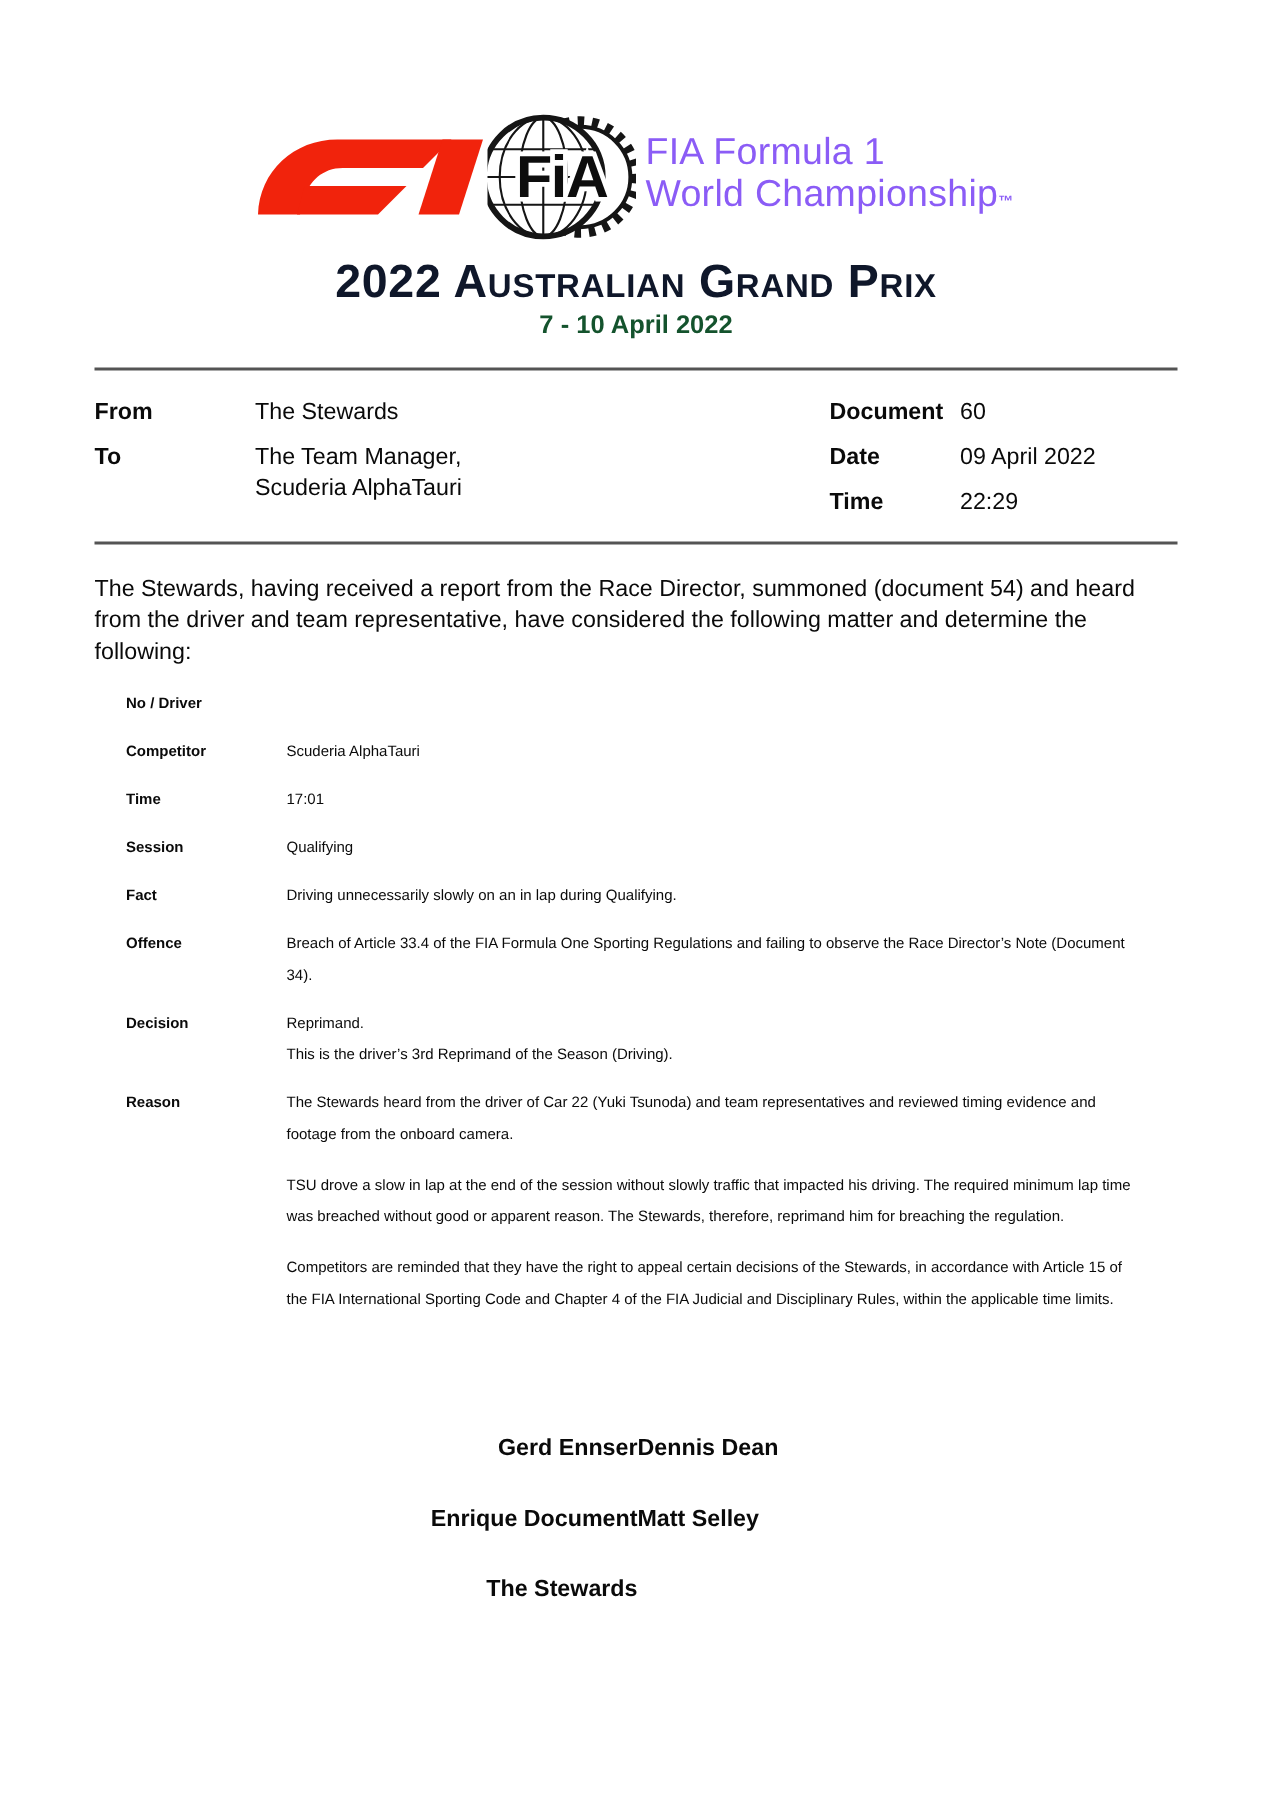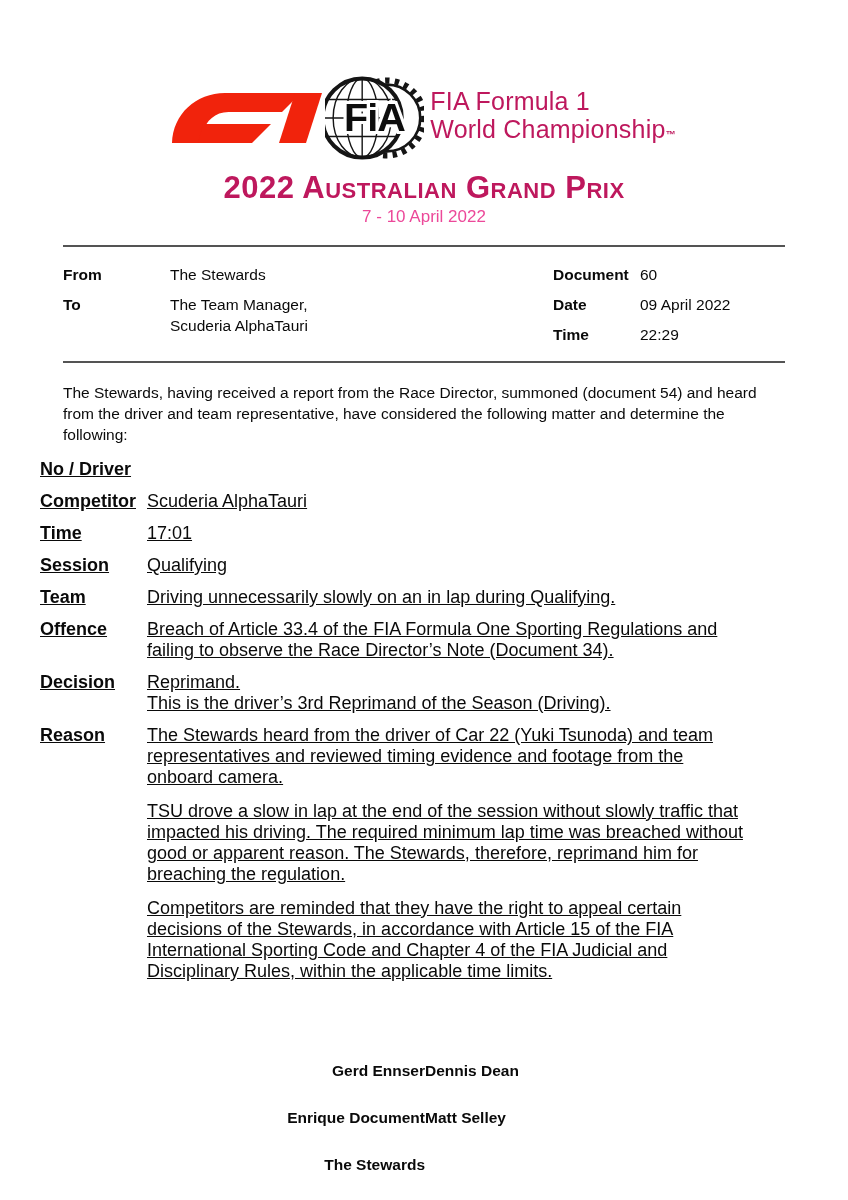--- a/index.html
+++ b/index.html
@@ -4,39 +4,39 @@
 <style>
   html, body { margin:0; padding:0; background:#ffffff; }
   .page {
     position:relative; width:848px; height:1200px; background:#ffffff;
     font-family:"Liberation Sans", sans-serif; color:#0a0a0a; overflow:hidden;
   }
   
   .masthead { margin-top:73px; height:90px; display:flex; align-items:center; justify-content:center; }
   .f1-logo-svg { width:150px; height:64px; display:block; margin-right:3px; }
   .fia-badge-svg { width:99px; height:88px; display:block; margin-right:6px; }
-  .wordmark { font-size:25px; line-height:28.5px; font-weight:500; color:#be185d; letter-spacing:0.2px; }
+  .wordmark { font-size:25px; line-height:28.5px; font-weight:500; color:#8b5cf6; letter-spacing:0.2px; }
   .tm { font-size:10px; font-weight:600; }
   
   .title { margin:8px 0 0; font-size:31px; line-height:34px; font-weight:bold; text-align:center;
-           font-variant:small-caps; letter-spacing:0.5px; color:#be185d; }
-  .dates { margin-top:2px; font-size:17px; line-height:20px; font-weight:normal; text-align:center; color:#ec4899; }
+           font-variant:small-caps; letter-spacing:0.5px; color:#0f172a; }
+  .dates { margin-top:2px; font-size:17px; line-height:20px; font-weight:bold; text-align:center; color:#14532d; }
   
   .rule { border:none; border-top:2px solid #545454; margin:18px 63px 0; }
   .rule-2 { margin-top:7px; }
   
   .meta { display:flex; margin:17px 63px 0; font-size:15.5px; line-height:21px; }
   .meta-left { width:490px; }
   .meta-row { display:flex; margin-bottom:9px; }
   .meta-left .meta-label { width:107px; font-weight:bold; flex-shrink:0; }
   .meta-right .meta-label { width:87px; font-weight:bold; flex-shrink:0; }
   
   .intro { margin:19px 63px 0; font-size:15.5px; line-height:21px; }
   
-  .case { margin:14px 40px 0; font-size:18px; line-height:21px;text-decoration:underline; }
+  .case { margin:14px 84px 0; font-size:10px; line-height:21px; }
   .case-row { display:flex; margin-bottom:11px; }
   .case-label { width:107px; font-weight:bold; flex-shrink:0; }
   .case-value { width:600px; }
   .case-value p { margin:0 0 13px; }
   .case-value p:last-child { margin-bottom:0; }
   
   .signatures { margin:78px 63px 0; font-size:15.5px; line-height:21px; font-weight:bold; }
   .sig-row { display:flex; margin-bottom:26px;text-align:right; }
   .sig-left { width:362px; }
 </style>
@@ -120,21 +120,21 @@
     </div>
     <div class="case-row">
       <div class="case-label">Time</div>
       <div class="case-value">17:01</div>
     </div>
     <div class="case-row">
       <div class="case-label">Session</div>
       <div class="case-value">Qualifying</div>
     </div>
     <div class="case-row">
-      <div class="case-label">Team</div>
+      <div class="case-label">Fact</div>
       <div class="case-value">Driving unnecessarily slowly on an in lap during Qualifying.</div>
     </div>
     <div class="case-row">
       <div class="case-label">Offence</div>
       <div class="case-value">Breach of Article 33.4 of the FIA Formula One Sporting Regulations and failing to observe the Race Director’s Note (Document 34).</div>
     </div>
     <div class="case-row">
       <div class="case-label">Decision</div>
       <div class="case-value">
         <div>Reprimand.</div>

